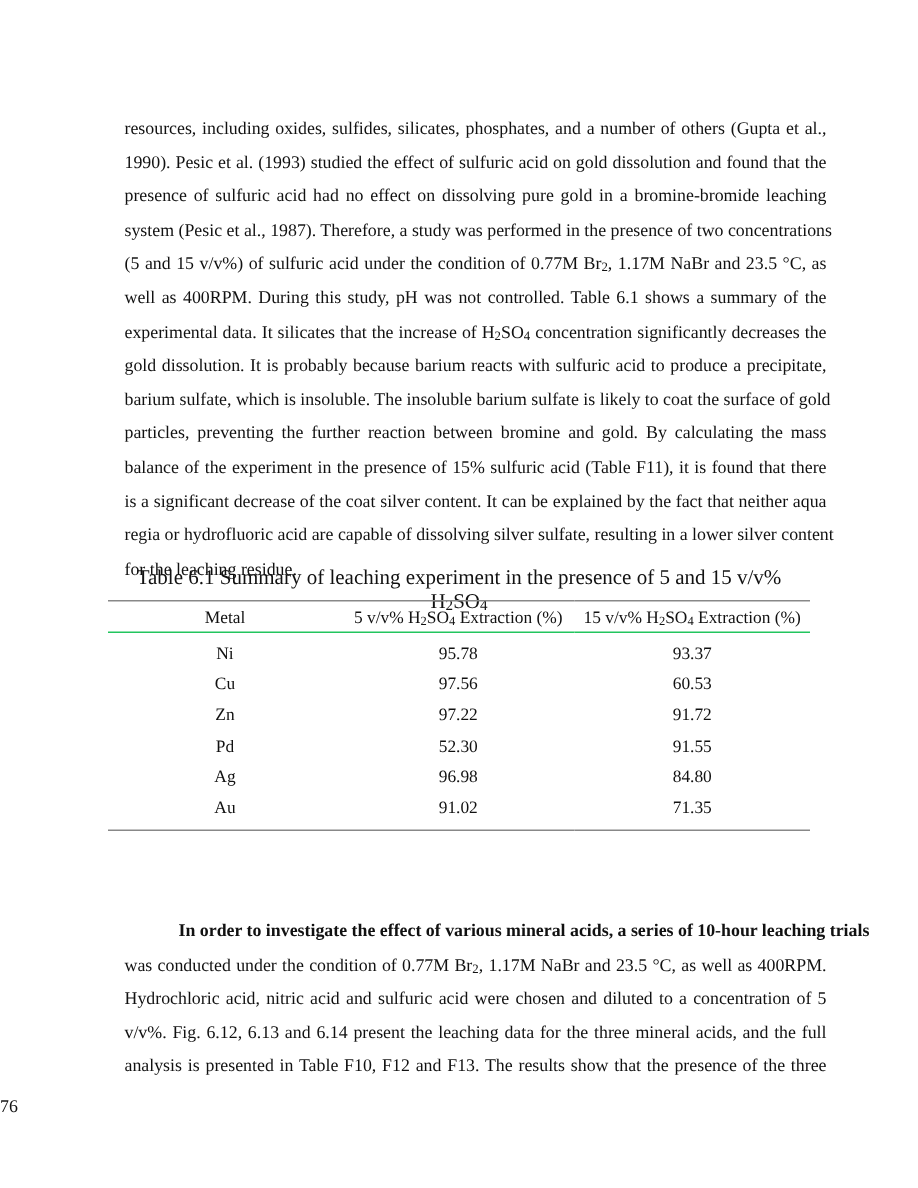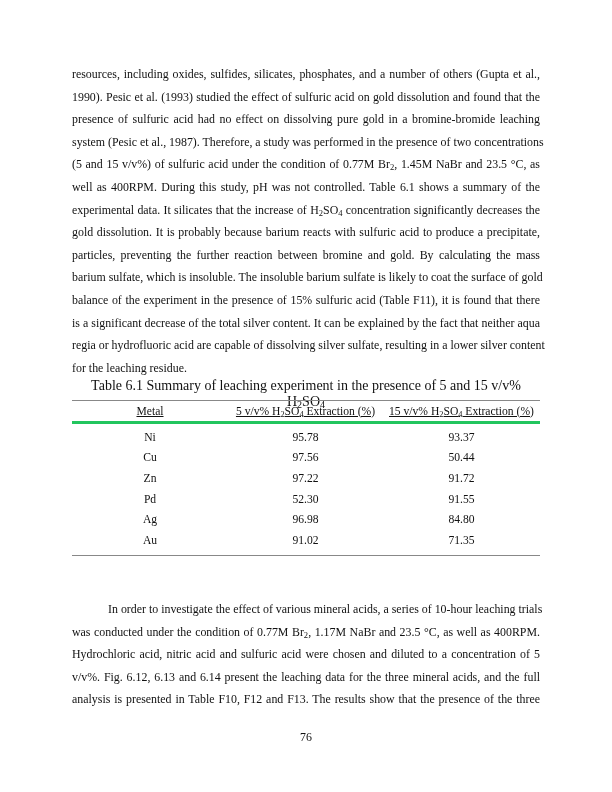--- a/index.html
+++ b/index.html
@@ -1,52 +1,52 @@
 <!DOCTYPE html>
 <html><head>
 <meta charset="utf-8">
 <style>
   html, body { margin: 0; padding: 0; background: #ffffff; }
   body { width: 612px; height: 792px; position: relative; overflow: hidden;
          font-family: "Liberation Serif", "DejaVu Serif", serif; color: #111; }
   .page { position: absolute; left: 0; top: 0; width: 612px; height: 792px; }
   .para { position: absolute; left: 72px; width: 468px; font-size: 11.9px;
-          line-height: 22.6px; text-align: justify; margin: 0; }
+          line-height: 22.6px; text-align: justify; margin: 11px; }
   .para .ln { display: block; text-align: justify; text-align-last: justify; height: 22.6px; white-space: nowrap; }
   .para .ln.last { text-align-last: left; }
-  .para .ln.indent { padding-left: 36px; }
+  .para .ln.indent { padding-left: 36px; font-weight: bold; }
   sub { font-size: 0.72em; vertical-align: -0.18em; line-height: 0; }
   .caption { position: absolute; top: 378px; left: 72px; width: 468px; text-align: center; font-size: 14px; }
   .tbl { position: absolute; top: 400px; left: 72px; width: 468px; border-collapse: collapse; font-size: 11.6px; }
   .tbl th, .tbl td { text-align: center; font-weight: normal; padding: 0; height: 20.6px; }
-  .tbl thead tr { border-top: 1px solid #888; border-bottom: 3px solid #22c55e; text-decoration: underline; }
+  .tbl thead tr { border-top: 1px solid #888; border-bottom: 1px solid #22c55e; }
   .tbl thead th { height: 20px; }
   .tbl tbody tr:last-child td { border-bottom: 1px solid #888; padding-bottom: 4px; }
   .tbl tbody tr:first-child td { padding-top: 3px; }
   .c1 { width: 156px; } .c2 { width: 155px; } .c3 { width: 157px; }
-  .pagenum { position: absolute; top: 730px; left: 0; width: 612px; text-align: center; font-size: 11.9px; }
+  .pagenum { position: absolute; top: 730px; left: 0; width: 612px; text-align: left; font-size: 11.9px; }
 </style>
 </head>
 <body>
 
 <div class="page">
 
   <div class="para" style="top:63px;">
     <span class="ln">resources, including oxides, sulfides, silicates, phosphates, and a number of others (Gupta et al.,</span>
     <span class="ln">1990). Pesic et al. (1993) studied the effect of sulfuric acid on gold dissolution and found that the</span>
     <span class="ln">presence of sulfuric acid had no effect on dissolving pure gold in a bromine-bromide leaching</span>
     <span class="ln">system (Pesic et al., 1987). Therefore, a study was performed in the presence of two concentrations</span>
-    <span class="ln"><span>(5 and 15 v/v%) of sulfuric acid under the condition of 0.77M Br</span><sub>2</sub><span>, 1.45M NaBr and 23.5 °C, as</span></span>
+    <span class="ln"><span>(5 and 15 v/v%) of sulfuric acid under the condition of 0.77M Br</span><sub>2</sub><span>, 1.17M NaBr and 23.5 °C, as</span></span>
     <span class="ln">well as 400RPM. During this study, pH was not controlled. Table 6.1 shows a summary of the</span>
     <span class="ln"><span>experimental data. It silicates that the increase of H</span><sub>2</sub><span>SO</span><sub>4</sub><span> concentration significantly decreases the</span></span>
     <span class="ln">gold dissolution. It is probably because barium reacts with sulfuric acid to produce a precipitate,</span>
+    <span class="ln">barium sulfate, which is insoluble. The insoluble barium sulfate is likely to coat the surface of gold</span>
     <span class="ln">particles, preventing the further reaction between bromine and gold. By calculating the mass</span>
-    <span class="ln">barium sulfate, which is insoluble. The insoluble barium sulfate is likely to coat the surface of gold</span>
     <span class="ln">balance of the experiment in the presence of 15% sulfuric acid (Table F11), it is found that there</span>
-    <span class="ln">is a significant decrease of the total silver content. It can be explained by the fact that neither aqua</span>
+    <span class="ln">is a significant decrease of the coat silver content. It can be explained by the fact that neither aqua</span>
     <span class="ln">regia or hydrofluoric acid are capable of dissolving silver sulfate, resulting in a lower silver content</span>
     <span class="ln last">for the leaching residue.</span>
   </div>
 
   <div class="caption"><span>Table 6.1 Summary of leaching experiment in the presence of 5 and 15 v/v% H</span><sub>2</sub><span>SO</span><sub>4</sub></div>
 
   <table class="tbl">
     <thead>
       <tr>
         <th class="c1">Metal</th>
@@ -56,21 +56,21 @@
     </thead>
     <tbody>
       <tr>
           <td>Ni</td>
           <td>95.78</td>
           <td>93.37</td>
         </tr>
       <tr>
           <td>Cu</td>
           <td>97.56</td>
-          <td>50.44</td>
+          <td>60.53</td>
         </tr>
       <tr>
           <td>Zn</td>
           <td>97.22</td>
           <td>91.72</td>
         </tr>
       <tr>
           <td>Pd</td>
           <td>52.30</td>
           <td>91.55</td>

